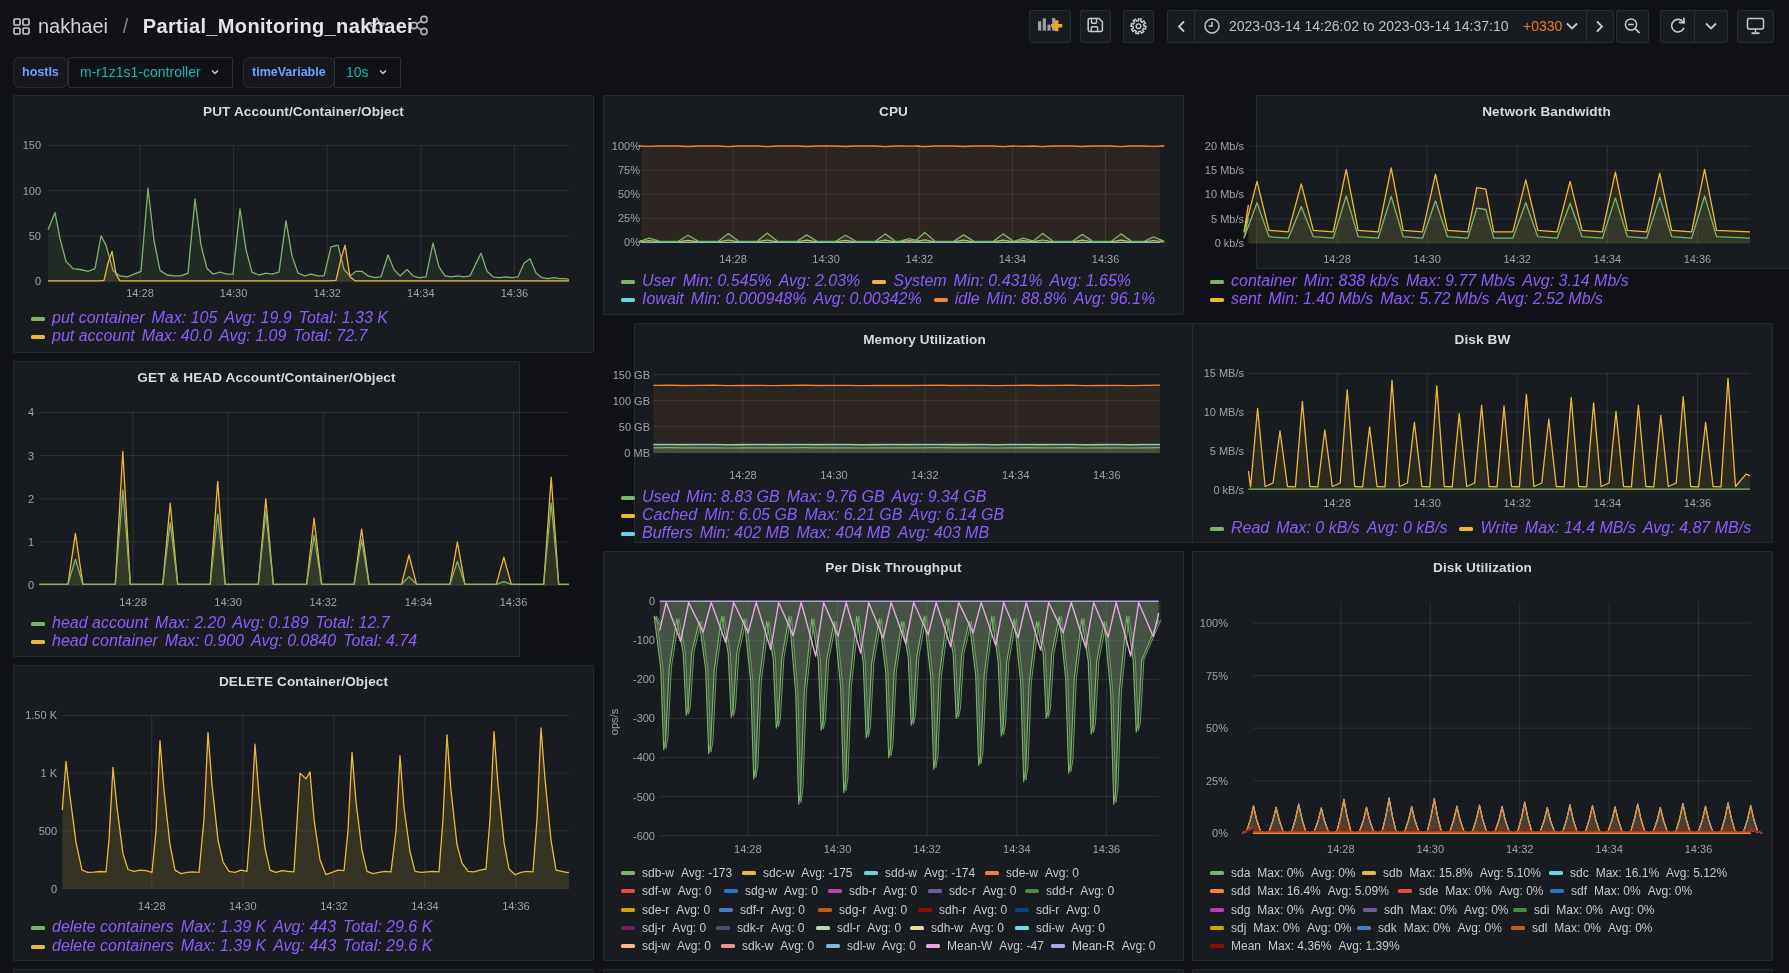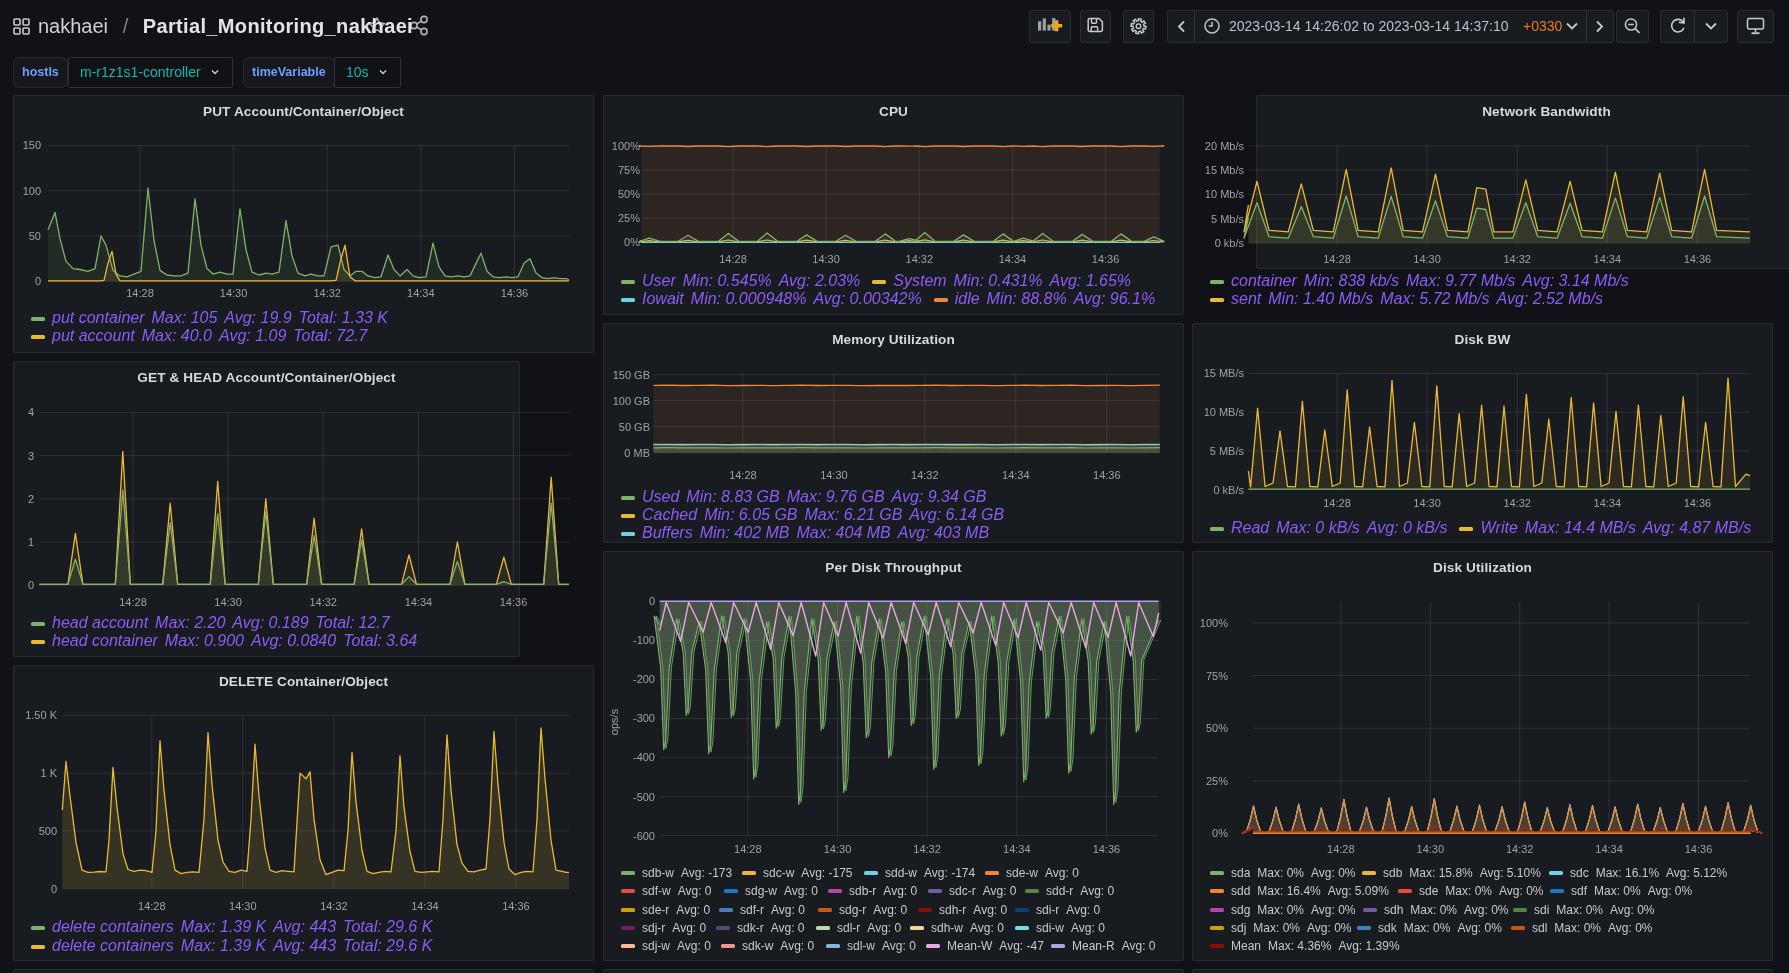--- a/index.html
+++ b/index.html
@@ -27,21 +27,21 @@
   </div>
 <div class="panel" style="left:13px;top:361px;width:507px;height:296px">
     <div class="ptitle">GET &amp; HEAD Account/Container/Object</div>
   </div>
 <div class="panel" style="left:13px;top:665px;width:581px;height:296px">
     <div class="ptitle">DELETE Container/Object</div>
   </div>
 <div class="panel" style="left:603px;top:95px;width:581px;height:220px">
     <div class="ptitle">CPU</div>
   </div>
-<div class="panel" style="left:603px;top:323px;width:581px;height:220px">
+<div class="panel" style="left:634px;top:323px;width:581px;height:220px">
     <div class="ptitle">Memory Utilization</div>
   </div>
 <div class="panel" style="left:603px;top:551px;width:581px;height:410px">
     <div class="ptitle">Per Disk Throughput</div>
   </div>
 <div class="panel" style="left:1256px;top:95px;width:581px;height:174px">
     <div class="ptitle">Network Bandwidth</div>
   </div>
 <div class="panel" style="left:1192px;top:323px;width:581px;height:220px">
     <div class="ptitle">Disk BW</div>
@@ -347,21 +347,21 @@
 <path d="M1252.9,833.5 L1252.9,827.2 L1242.5,832.9 L1246.5,831.4 L1250.3,820.2 L1253.5,807.0 L1256.7,820.2 L1260.5,831.4 L1264.5,832.9 L1265.1,832.9 L1269.1,831.4 L1272.9,820.9 L1276.1,808.2 L1279.3,820.9 L1283.1,831.4 L1287.1,832.9 L1287.7,832.9 L1291.7,831.4 L1295.5,819.3 L1298.7,805.1 L1301.9,819.3 L1305.7,831.4 L1309.7,832.9 L1310.3,832.9 L1314.3,831.4 L1318.1,821.2 L1321.3,808.9 L1324.5,821.2 L1328.3,831.4 L1332.3,832.9 L1332.9,832.9 L1336.9,831.4 L1340.7,816.9 L1343.9,800.2 L1347.1,816.9 L1350.9,831.4 L1354.9,832.9 L1355.5,832.9 L1359.5,831.4 L1363.3,820.9 L1366.5,808.2 L1369.7,820.9 L1373.5,831.4 L1377.5,832.9 L1378.1,832.9 L1382.1,831.4 L1385.9,816.2 L1389.1,799.0 L1392.3,816.2 L1396.1,831.4 L1400.1,832.9 L1400.7,832.9 L1404.7,831.4 L1408.5,820.6 L1411.7,807.6 L1414.9,820.6 L1418.7,831.4 L1422.7,832.9 L1423.3,832.9 L1427.3,831.4 L1431.1,816.6 L1434.3,799.6 L1437.5,816.6 L1441.3,831.4 L1445.3,832.9 L1445.9,832.9 L1449.9,831.4 L1453.7,820.3 L1456.9,807.2 L1460.1,820.3 L1463.9,831.4 L1467.9,832.9 L1468.5,832.9 L1472.5,831.4 L1476.3,819.8 L1479.5,806.1 L1482.7,819.8 L1486.5,831.4 L1490.5,832.9 L1491.1,832.9 L1495.1,831.4 L1498.9,820.6 L1502.1,807.6 L1505.3,820.6 L1509.1,831.4 L1513.1,832.9 L1513.7,832.9 L1517.7,831.4 L1521.5,818.2 L1524.7,803.0 L1527.9,818.2 L1531.7,831.4 L1535.7,832.9 L1536.3,832.9 L1540.3,831.4 L1544.1,821.1 L1547.3,808.7 L1550.5,821.1 L1554.3,831.4 L1558.3,832.9 L1558.9,832.9 L1562.9,831.4 L1566.7,819.6 L1569.9,805.7 L1573.1,819.6 L1576.9,831.4 L1580.9,832.9 L1581.5,832.9 L1585.5,831.4 L1589.3,820.0 L1592.5,806.6 L1595.7,820.0 L1599.5,831.4 L1603.5,832.9 L1604.1,832.9 L1608.1,831.4 L1611.9,820.7 L1615.1,807.8 L1618.3,820.7 L1622.1,831.4 L1626.1,832.9 L1626.7,832.9 L1630.7,831.4 L1634.5,819.3 L1637.7,805.1 L1640.9,819.3 L1644.7,831.4 L1648.7,832.9 L1649.3,832.9 L1653.3,831.4 L1657.1,821.0 L1660.3,808.4 L1663.5,821.0 L1667.3,831.4 L1671.3,832.9 L1671.9,832.9 L1675.9,831.4 L1679.7,819.0 L1682.9,804.4 L1686.1,819.0 L1689.9,831.4 L1693.9,832.9 L1694.5,832.9 L1698.5,831.4 L1702.3,820.4 L1705.5,807.4 L1708.7,820.4 L1712.5,831.4 L1716.5,832.9 L1717.1,832.9 L1721.1,831.4 L1724.9,818.6 L1728.1,803.6 L1731.3,818.6 L1735.1,831.4 L1739.1,832.9 L1739.7,832.9 L1743.7,831.4 L1747.5,819.9 L1750.7,806.3 L1753.9,819.9 L1757.7,831.4 L1761.7,832.9 L1750.7,830.3 L1750.7,833.5 Z" fill="rgba(239,132,60,0.1)" stroke="none"></path>
 <path d="M1252.9,827.2 L1242.5,832.9 L1246.5,831.4 L1250.3,820.2 L1253.5,807.0 L1256.7,820.2 L1260.5,831.4 L1264.5,832.9 L1265.1,832.9 L1269.1,831.4 L1272.9,820.9 L1276.1,808.2 L1279.3,820.9 L1283.1,831.4 L1287.1,832.9 L1287.7,832.9 L1291.7,831.4 L1295.5,819.3 L1298.7,805.1 L1301.9,819.3 L1305.7,831.4 L1309.7,832.9 L1310.3,832.9 L1314.3,831.4 L1318.1,821.2 L1321.3,808.9 L1324.5,821.2 L1328.3,831.4 L1332.3,832.9 L1332.9,832.9 L1336.9,831.4 L1340.7,816.9 L1343.9,800.2 L1347.1,816.9 L1350.9,831.4 L1354.9,832.9 L1355.5,832.9 L1359.5,831.4 L1363.3,820.9 L1366.5,808.2 L1369.7,820.9 L1373.5,831.4 L1377.5,832.9 L1378.1,832.9 L1382.1,831.4 L1385.9,816.2 L1389.1,799.0 L1392.3,816.2 L1396.1,831.4 L1400.1,832.9 L1400.7,832.9 L1404.7,831.4 L1408.5,820.6 L1411.7,807.6 L1414.9,820.6 L1418.7,831.4 L1422.7,832.9 L1423.3,832.9 L1427.3,831.4 L1431.1,816.6 L1434.3,799.6 L1437.5,816.6 L1441.3,831.4 L1445.3,832.9 L1445.9,832.9 L1449.9,831.4 L1453.7,820.3 L1456.9,807.2 L1460.1,820.3 L1463.9,831.4 L1467.9,832.9 L1468.5,832.9 L1472.5,831.4 L1476.3,819.8 L1479.5,806.1 L1482.7,819.8 L1486.5,831.4 L1490.5,832.9 L1491.1,832.9 L1495.1,831.4 L1498.9,820.6 L1502.1,807.6 L1505.3,820.6 L1509.1,831.4 L1513.1,832.9 L1513.7,832.9 L1517.7,831.4 L1521.5,818.2 L1524.7,803.0 L1527.9,818.2 L1531.7,831.4 L1535.7,832.9 L1536.3,832.9 L1540.3,831.4 L1544.1,821.1 L1547.3,808.7 L1550.5,821.1 L1554.3,831.4 L1558.3,832.9 L1558.9,832.9 L1562.9,831.4 L1566.7,819.6 L1569.9,805.7 L1573.1,819.6 L1576.9,831.4 L1580.9,832.9 L1581.5,832.9 L1585.5,831.4 L1589.3,820.0 L1592.5,806.6 L1595.7,820.0 L1599.5,831.4 L1603.5,832.9 L1604.1,832.9 L1608.1,831.4 L1611.9,820.7 L1615.1,807.8 L1618.3,820.7 L1622.1,831.4 L1626.1,832.9 L1626.7,832.9 L1630.7,831.4 L1634.5,819.3 L1637.7,805.1 L1640.9,819.3 L1644.7,831.4 L1648.7,832.9 L1649.3,832.9 L1653.3,831.4 L1657.1,821.0 L1660.3,808.4 L1663.5,821.0 L1667.3,831.4 L1671.3,832.9 L1671.9,832.9 L1675.9,831.4 L1679.7,819.0 L1682.9,804.4 L1686.1,819.0 L1689.9,831.4 L1693.9,832.9 L1694.5,832.9 L1698.5,831.4 L1702.3,820.4 L1705.5,807.4 L1708.7,820.4 L1712.5,831.4 L1716.5,832.9 L1717.1,832.9 L1721.1,831.4 L1724.9,818.6 L1728.1,803.6 L1731.3,818.6 L1735.1,831.4 L1739.1,832.9 L1739.7,832.9 L1743.7,831.4 L1747.5,819.9 L1750.7,806.3 L1753.9,819.9 L1757.7,831.4 L1761.7,832.9 L1750.7,830.3" fill="none" stroke="#EF843C" stroke-width="1.2" stroke-linejoin="round"></path>
 <path d="M1252.9,833.5 L1252.9,827.2 L1242.5,832.9 L1246.5,831.4 L1250.3,830.3 L1253.5,827.1 L1256.7,830.3 L1260.5,831.4 L1264.5,832.9 L1265.1,832.9 L1269.1,831.4 L1272.9,830.5 L1276.1,827.4 L1279.3,830.5 L1283.1,831.4 L1287.1,832.9 L1287.7,832.9 L1291.7,831.4 L1295.5,830.1 L1298.7,826.7 L1301.9,830.1 L1305.7,831.4 L1309.7,832.9 L1310.3,832.9 L1314.3,831.4 L1318.1,830.5 L1321.3,827.6 L1324.5,830.5 L1328.3,831.4 L1332.3,832.9 L1332.9,832.9 L1336.9,831.4 L1340.7,829.5 L1343.9,825.5 L1347.1,829.5 L1350.9,831.4 L1354.9,832.9 L1355.5,832.9 L1359.5,831.4 L1363.3,830.5 L1366.5,827.4 L1369.7,830.5 L1373.5,831.4 L1377.5,832.9 L1378.1,832.9 L1382.1,831.4 L1385.9,829.4 L1389.1,825.2 L1392.3,829.4 L1396.1,831.4 L1400.1,832.9 L1400.7,832.9 L1404.7,831.4 L1408.5,830.4 L1411.7,827.3 L1414.9,830.4 L1418.7,831.4 L1422.7,832.9 L1423.3,832.9 L1427.3,831.4 L1431.1,829.4 L1434.3,825.4 L1437.5,829.4 L1441.3,831.4 L1445.3,832.9 L1445.9,832.9 L1449.9,831.4 L1453.7,830.3 L1456.9,827.2 L1460.1,830.3 L1463.9,831.4 L1467.9,832.9 L1468.5,832.9 L1472.5,831.4 L1476.3,830.2 L1479.5,826.9 L1482.7,830.2 L1486.5,831.4 L1490.5,832.9 L1491.1,832.9 L1495.1,831.4 L1498.9,830.4 L1502.1,827.3 L1505.3,830.4 L1509.1,831.4 L1513.1,832.9 L1513.7,832.9 L1517.7,831.4 L1521.5,829.8 L1524.7,826.2 L1527.9,829.8 L1531.7,831.4 L1535.7,832.9 L1536.3,832.9 L1540.3,831.4 L1544.1,830.5 L1547.3,827.5 L1550.5,830.5 L1554.3,831.4 L1558.3,832.9 L1558.9,832.9 L1562.9,831.4 L1566.7,830.2 L1569.9,826.8 L1573.1,830.2 L1576.9,831.4 L1580.9,832.9 L1581.5,832.9 L1585.5,831.4 L1589.3,830.3 L1592.5,827.0 L1595.7,830.3 L1599.5,831.4 L1603.5,832.9 L1604.1,832.9 L1608.1,831.4 L1611.9,830.4 L1615.1,827.3 L1618.3,830.4 L1622.1,831.4 L1626.1,832.9 L1626.7,832.9 L1630.7,831.4 L1634.5,830.1 L1637.7,826.7 L1640.9,830.1 L1644.7,831.4 L1648.7,832.9 L1649.3,832.9 L1653.3,831.4 L1657.1,830.5 L1660.3,827.5 L1663.5,830.5 L1667.3,831.4 L1671.3,832.9 L1671.9,832.9 L1675.9,831.4 L1679.7,830.0 L1682.9,826.5 L1686.1,830.0 L1689.9,831.4 L1693.9,832.9 L1694.5,832.9 L1698.5,831.4 L1702.3,830.4 L1705.5,827.2 L1708.7,830.4 L1712.5,831.4 L1716.5,832.9 L1717.1,832.9 L1721.1,831.4 L1724.9,829.9 L1728.1,826.3 L1731.3,829.9 L1735.1,831.4 L1739.1,832.9 L1739.7,832.9 L1743.7,831.4 L1747.5,830.2 L1750.7,827.0 L1753.9,830.2 L1757.7,831.4 L1761.7,832.9 L1750.7,830.3 L1750.7,833.5 Z" fill="rgba(137,15,2,0.08)" stroke="none"></path>
 <path d="M1252.9,827.2 L1242.5,832.9 L1246.5,831.4 L1250.3,830.3 L1253.5,827.1 L1256.7,830.3 L1260.5,831.4 L1264.5,832.9 L1265.1,832.9 L1269.1,831.4 L1272.9,830.5 L1276.1,827.4 L1279.3,830.5 L1283.1,831.4 L1287.1,832.9 L1287.7,832.9 L1291.7,831.4 L1295.5,830.1 L1298.7,826.7 L1301.9,830.1 L1305.7,831.4 L1309.7,832.9 L1310.3,832.9 L1314.3,831.4 L1318.1,830.5 L1321.3,827.6 L1324.5,830.5 L1328.3,831.4 L1332.3,832.9 L1332.9,832.9 L1336.9,831.4 L1340.7,829.5 L1343.9,825.5 L1347.1,829.5 L1350.9,831.4 L1354.9,832.9 L1355.5,832.9 L1359.5,831.4 L1363.3,830.5 L1366.5,827.4 L1369.7,830.5 L1373.5,831.4 L1377.5,832.9 L1378.1,832.9 L1382.1,831.4 L1385.9,829.4 L1389.1,825.2 L1392.3,829.4 L1396.1,831.4 L1400.1,832.9 L1400.7,832.9 L1404.7,831.4 L1408.5,830.4 L1411.7,827.3 L1414.9,830.4 L1418.7,831.4 L1422.7,832.9 L1423.3,832.9 L1427.3,831.4 L1431.1,829.4 L1434.3,825.4 L1437.5,829.4 L1441.3,831.4 L1445.3,832.9 L1445.9,832.9 L1449.9,831.4 L1453.7,830.3 L1456.9,827.2 L1460.1,830.3 L1463.9,831.4 L1467.9,832.9 L1468.5,832.9 L1472.5,831.4 L1476.3,830.2 L1479.5,826.9 L1482.7,830.2 L1486.5,831.4 L1490.5,832.9 L1491.1,832.9 L1495.1,831.4 L1498.9,830.4 L1502.1,827.3 L1505.3,830.4 L1509.1,831.4 L1513.1,832.9 L1513.7,832.9 L1517.7,831.4 L1521.5,829.8 L1524.7,826.2 L1527.9,829.8 L1531.7,831.4 L1535.7,832.9 L1536.3,832.9 L1540.3,831.4 L1544.1,830.5 L1547.3,827.5 L1550.5,830.5 L1554.3,831.4 L1558.3,832.9 L1558.9,832.9 L1562.9,831.4 L1566.7,830.2 L1569.9,826.8 L1573.1,830.2 L1576.9,831.4 L1580.9,832.9 L1581.5,832.9 L1585.5,831.4 L1589.3,830.3 L1592.5,827.0 L1595.7,830.3 L1599.5,831.4 L1603.5,832.9 L1604.1,832.9 L1608.1,831.4 L1611.9,830.4 L1615.1,827.3 L1618.3,830.4 L1622.1,831.4 L1626.1,832.9 L1626.7,832.9 L1630.7,831.4 L1634.5,830.1 L1637.7,826.7 L1640.9,830.1 L1644.7,831.4 L1648.7,832.9 L1649.3,832.9 L1653.3,831.4 L1657.1,830.5 L1660.3,827.5 L1663.5,830.5 L1667.3,831.4 L1671.3,832.9 L1671.9,832.9 L1675.9,831.4 L1679.7,830.0 L1682.9,826.5 L1686.1,830.0 L1689.9,831.4 L1693.9,832.9 L1694.5,832.9 L1698.5,831.4 L1702.3,830.4 L1705.5,827.2 L1708.7,830.4 L1712.5,831.4 L1716.5,832.9 L1717.1,832.9 L1721.1,831.4 L1724.9,829.9 L1728.1,826.3 L1731.3,829.9 L1735.1,831.4 L1739.1,832.9 L1739.7,832.9 L1743.7,831.4 L1747.5,830.2 L1750.7,827.0 L1753.9,830.2 L1757.7,831.4 L1761.7,832.9 L1750.7,830.3" fill="none" stroke="#9e241a" stroke-width="1.3" stroke-linejoin="round"></path>
 <line x1="1252.9" y1="832.5" x2="1750.7" y2="832.5" stroke="#C15C17" stroke-width="2.2"></line>
 <line x1="1252.9" y1="833.5" x2="1750.7" y2="833.5" stroke="#EF843C" stroke-width="1"></line>
 </svg>
 <div class="lrow" style="left:31px;top:309.3px;width:560px"><span class="li"><span class="lm" style="background:#7EB26D"></span><span class="ll">put container</span><span class="lv">Max: 105</span><span class="lv">Avg: 19.9</span><span class="lv">Total: 1.33 K</span></span></div>
 <div class="lrow" style="left:31px;top:327.3px;width:560px"><span class="li"><span class="lm" style="background:#EAB839"></span><span class="ll">put account</span><span class="lv">Max: 40.0</span><span class="lv">Avg: 1.09</span><span class="lv">Total: 72.7</span></span></div>
 <div class="lrow" style="left:31px;top:614.2px;width:560px"><span class="li"><span class="lm" style="background:#7EB26D"></span><span class="ll">head account</span><span class="lv">Max: 2.20</span><span class="lv">Avg: 0.189</span><span class="lv">Total: 12.7</span></span></div>
-<div class="lrow" style="left:31px;top:632.2px;width:560px"><span class="li"><span class="lm" style="background:#EAB839"></span><span class="ll">head container</span><span class="lv">Max: 0.900</span><span class="lv">Avg: 0.0840</span><span class="lv">Total: 3.64</span></span></div>
+<div class="lrow" style="left:31px;top:632.2px;width:560px"><span class="li"><span class="lm" style="background:#EAB839"></span><span class="ll">head container</span><span class="lv">Max: 0.900</span><span class="lv">Avg: 0.0840</span><span class="lv">Total: 4.74</span></span></div>
 <div class="lrow" style="left:31px;top:918px;width:560px"><span class="li"><span class="lm" style="background:#7EB26D"></span><span class="ll">delete containers</span><span class="lv">Max: 1.39 K</span><span class="lv">Avg: 443</span><span class="lv">Total: 29.6 K</span></span></div>
 <div class="lrow" style="left:31px;top:936.5px;width:560px"><span class="li"><span class="lm" style="background:#EAB839"></span><span class="ll">delete containers</span><span class="lv">Max: 1.39 K</span><span class="lv">Avg: 443</span><span class="lv">Total: 29.6 K</span></span></div>
 <div class="lrow" style="left:621px;top:272px;width:560px"><span class="li"><span class="lm" style="background:#7EB26D"></span><span class="ll">User</span><span class="lv">Min: 0.545%</span><span class="lv">Avg: 2.03%</span></span><span class="li"><span class="lm" style="background:#EAB839"></span><span class="ll">System</span><span class="lv">Min: 0.431%</span><span class="lv">Avg: 1.65%</span></span></div>
 <div class="lrow" style="left:621px;top:290px;width:560px"><span class="li"><span class="lm" style="background:#6ED0E0"></span><span class="ll">Iowait</span><span class="lv">Min: 0.000948%</span><span class="lv">Avg: 0.00342%</span></span><span class="li"><span class="lm" style="background:#EF843C"></span><span class="ll">idle</span><span class="lv">Min: 88.8%</span><span class="lv">Avg: 96.1%</span></span></div>
 <div class="lrow" style="left:621px;top:488.3px;width:560px"><span class="li"><span class="lm" style="background:#7EB26D"></span><span class="ll">Used</span><span class="lv">Min: 8.83 GB</span><span class="lv">Max: 9.76 GB</span><span class="lv">Avg: 9.34 GB</span></span></div>
 <div class="lrow" style="left:621px;top:506.20000000000005px;width:560px"><span class="li"><span class="lm" style="background:#EAB839"></span><span class="ll">Cached</span><span class="lv">Min: 6.05 GB</span><span class="lv">Max: 6.21 GB</span><span class="lv">Avg: 6.14 GB</span></span></div>
 <div class="lrow" style="left:621px;top:524.1px;width:560px"><span class="li"><span class="lm" style="background:#6ED0E0"></span><span class="ll">Buffers</span><span class="lv">Min: 402 MB</span><span class="lv">Max: 404 MB</span><span class="lv">Avg: 403 MB</span></span></div>
 <div class="lrow" style="left:1210px;top:272px;width:560px"><span class="li"><span class="lm" style="background:#7EB26D"></span><span class="ll">container</span><span class="lv">Min: 838 kb/s</span><span class="lv">Max: 9.77 Mb/s</span><span class="lv">Avg: 3.14 Mb/s</span></span></div>
 <div class="lrow" style="left:1210px;top:290px;width:560px"><span class="li"><span class="lm" style="background:#EAB839"></span><span class="ll">sent</span><span class="lv">Min: 1.40 Mb/s</span><span class="lv">Max: 5.72 Mb/s</span><span class="lv">Avg: 2.52 Mb/s</span></span></div>
 <div class="lrow" style="left:1210px;top:519px;width:560px"><span class="li"><span class="lm" style="background:#7EB26D"></span><span class="ll">Read</span><span class="lv">Max: 0 kB/s</span><span class="lv">Avg: 0 kB/s</span></span><span class="li"><span class="lm" style="background:#EAB839"></span><span class="ll">Write</span><span class="lv">Max: 14.4 MB/s</span><span class="lv">Avg: 4.87 MB/s</span></span></div>

